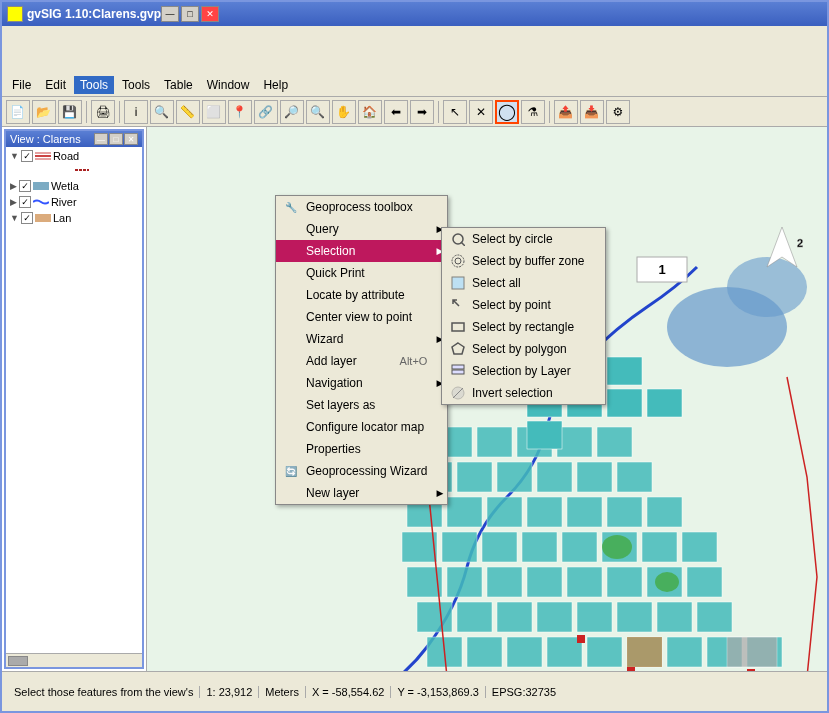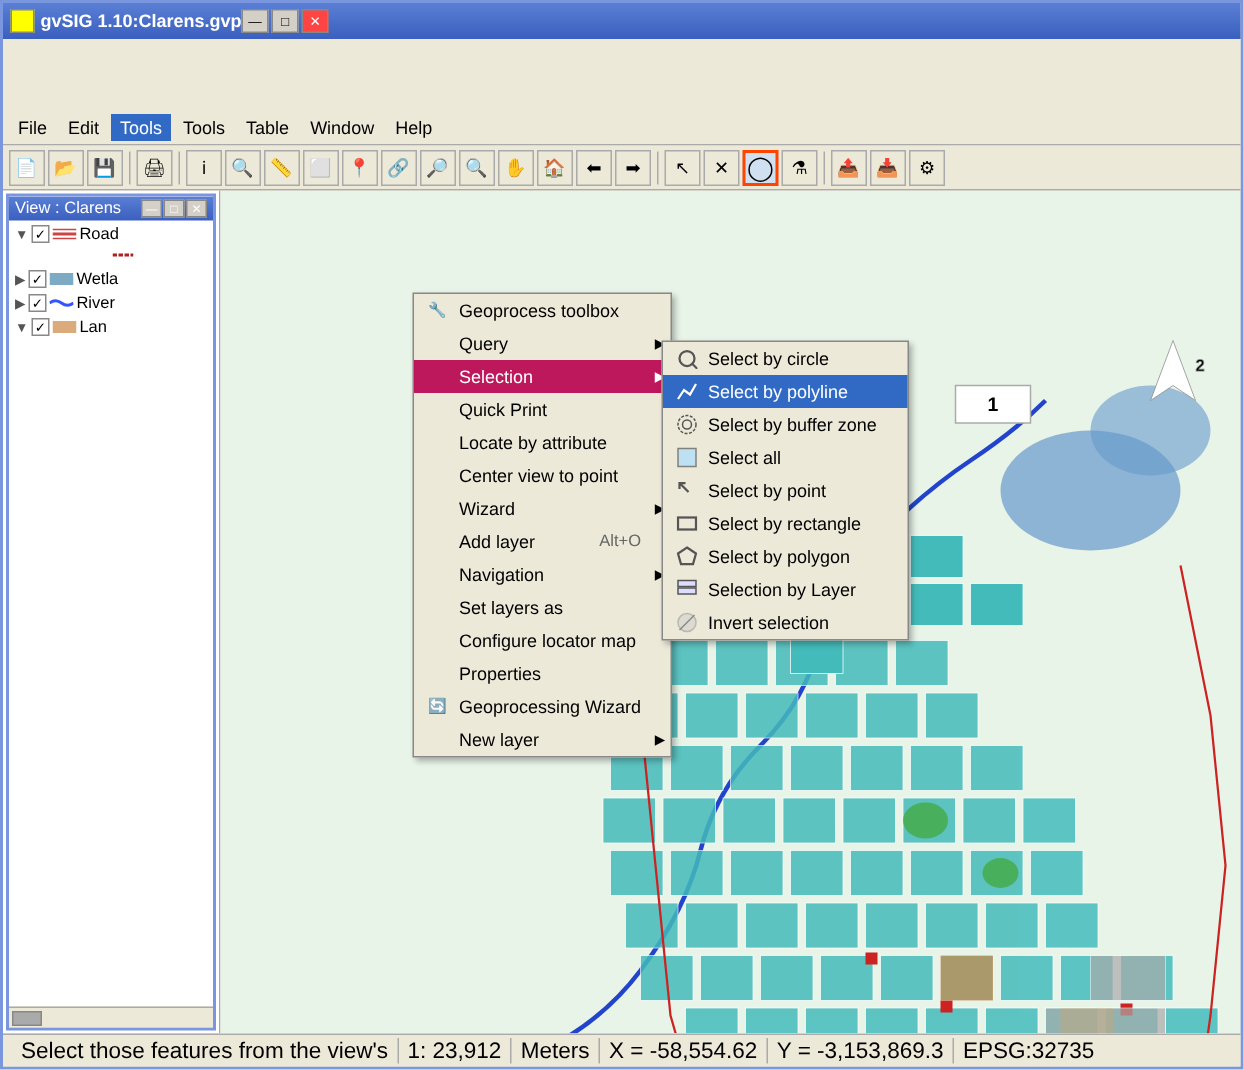--- a/index.html
+++ b/index.html
@@ -50,21 +50,21 @@
     .dropdown-item .item-icon { width: 16px; height: 16px; display: flex; align-items: center; justify-content: center; font-size: 10px; flex-shrink: 0; }
 
     
     .view-dropdown { left: 128px; top: 68px; }
     
     .selection-submenu { left: 294px; top: 100px; }
 
     .hotkey { color: #666; margin-left: auto; font-size: 11px; }
 
     
-    .status-bar { background: #ece9d8; border-top: 1px solid #aaa; padding: 2px 6px; display: flex; align-items: center; gap: 0; font-size: 15px; height: 22px; }
+    .status-bar { background: #ece9d8; border-top: 1px solid #aaa; padding: 2px 6px; display: flex; align-items: center; gap: 0; font-size: 11px; height: 40px; }
     .status-seg { padding: 0 6px; border-right: 1px solid #aaa; }
     .status-seg:last-child { border-right: none; }
 
     
     .horiz-scroll { height: 14px; background: #ece9d8; border-top: 1px solid #aaa; display: flex; align-items: center; padding: 0 2px; }
     .scroll-thumb { width: 20px; height: 10px; background: #aaa; border: 1px solid #888; }
   </style>
 </head>
 <body>
 
@@ -397,28 +397,20 @@
         <div class="dropdown selection-submenu">
           <div class="dropdown-item">
             <span class="item-icon">
               <svg width="14" height="14" viewBox="0 0 14 14">
                   <circle cx="7" cy="7" r="5" stroke="#555" stroke-width="1.5" fill="none"></circle>
                   <line x1="10" y1="10" x2="14" y2="14" stroke="#555" stroke-width="1.5"></line>
                 </svg>
             </span>
             <span>Select by circle</span>
           </div>
-          <div class="dropdown-item selected-item">
-            <span class="item-icon">
-              <svg width="14" height="14" viewBox="0 0 14 14">
-                  <polyline points="1,12 5,6 9,9 13,2" stroke="white" stroke-width="1.5" fill="none"></polyline>
-                </svg>
-            </span>
-            <span>Select by polyline</span>
-          </div>
           <div class="dropdown-item">
             <span class="item-icon">
               <svg width="14" height="14" viewBox="0 0 14 14">
                   <circle cx="7" cy="7" r="3" stroke="#555" stroke-width="1" fill="none"></circle>
                   <circle cx="7" cy="7" r="6" stroke="#555" stroke-width="1" fill="none" stroke-dasharray="2,1"></circle>
                 </svg>
             </span>
             <span>Select by buffer zone</span>
           </div>
           <div class="dropdown-item">

